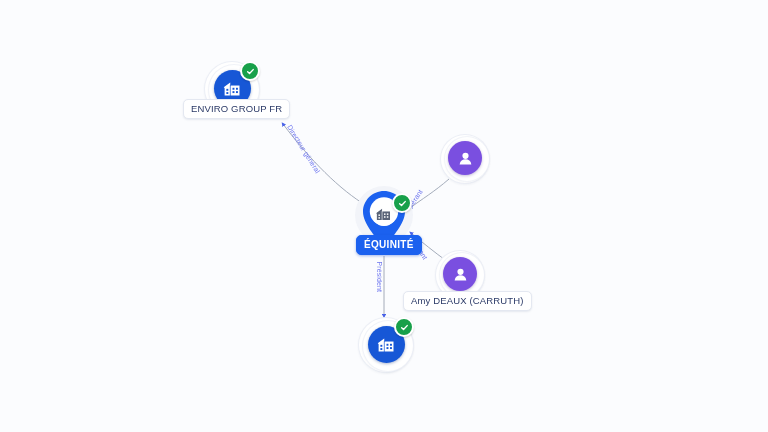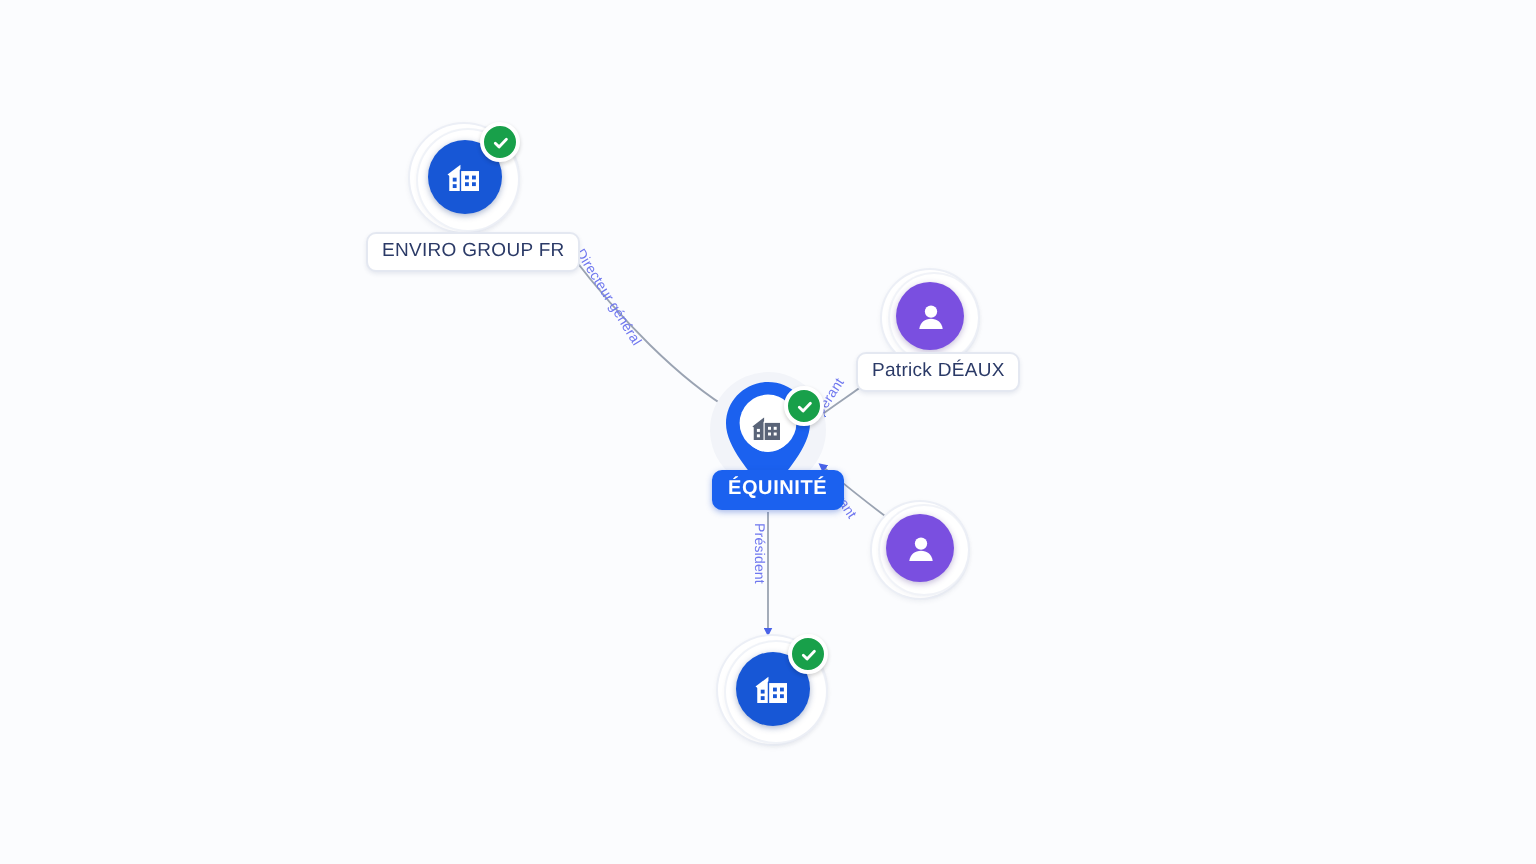--- a/index.html
+++ b/index.html
@@ -148,21 +148,21 @@
         <rect x="16" y="15" width="2.2" height="2.2" fill="#1757d6"></rect>
         <path d="M2 10.6 L9.4 5 L9.4 7.6 L3.4 11.6 Z" fill="#ffffff"></path>
       </svg>
     </div>
     <div class="badge-check">
       <svg width="9" height="9" viewBox="0 0 12 12">
         <path d="M2.2 6.2 L4.7 8.6 L9.6 3.5" stroke="#ffffff" stroke-width="1.9" fill="none" stroke-linecap="round" stroke-linejoin="round"></path>
       </svg>
     </div>
   </div>
-  <div class="node-label" style="left:183px;top:116px;">ENVIRO GROUP FR</div>
+  <div class="node-label" style="left:183px;top:99px;">ENVIRO GROUP FR</div>
 
   <div class="node pin-node" style="left:353px;top:186px;">
     <div class="pin-halo"></div>
     <div class="pin-shape">
       <svg width="52" height="62" viewBox="0 0 52 62">
         <path d="M26 3 C14.4 3 5 12.3 5 23.8 C5 35.6 17.6 48.8 23.6 56.7
                  C24.8 58.3 27.2 58.3 28.4 56.7 C34.4 48.8 47 35.6 47 23.8
                  C47 12.3 37.6 3 26 3 Z" fill="#1b61ef"></path>
         <circle cx="26" cy="23.5" r="14.2" fill="#ffffff"></circle>
       </svg>
@@ -191,32 +191,32 @@
   <div class="node person-node" style="left:441px;top:135px;">
     <div class="halo"></div>
     <div class="halo h2"></div>
     <div class="person-disc">
       <svg width="19" height="19" viewBox="0 0 24 24">
         <circle cx="12" cy="8.6" r="3.9" fill="#ffffff"></circle>
         <path d="M4.6 19.6 C5.2 15.2 8.3 13.1 12 13.1 C15.7 13.1 18.8 15.2 19.4 19.6 Z" fill="#ffffff"></path>
       </svg>
     </div>
   </div>
-  <div class="node-label" style="left:428px;top:176px;">Patrick DÉAUX</div>
 
   <div class="node person-node" style="left:436px;top:251px;">
     <div class="halo"></div>
     <div class="halo h2"></div>
     <div class="person-disc">
       <svg width="19" height="19" viewBox="0 0 24 24">
         <circle cx="12" cy="8.6" r="3.9" fill="#ffffff"></circle>
         <path d="M4.6 19.6 C5.2 15.2 8.3 13.1 12 13.1 C15.7 13.1 18.8 15.2 19.4 19.6 Z" fill="#ffffff"></path>
       </svg>
     </div>
   </div>
+  <div class="node-label" style="left:403px;top:291px;">Amy DEAUX (CARRUTH)</div>
 
   <div class="node company-node" style="left:359px;top:318px;">
     <div class="halo"></div>
     <div class="halo h2"></div>
     <div class="company-disc">
       <svg width="21" height="21" viewBox="0 0 24 24" fill="none">
         <path d="M3 20V10.5L9 6.2V20" fill="#ffffff"></path>
         <path d="M9.8 20V8.6L20 8.6V20" fill="#ffffff"></path>
         <rect x="5" y="12.4" width="2.2" height="2.2" fill="#1757d6"></rect>
         <rect x="5" y="16.1" width="2.2" height="2.2" fill="#1757d6"></rect>

